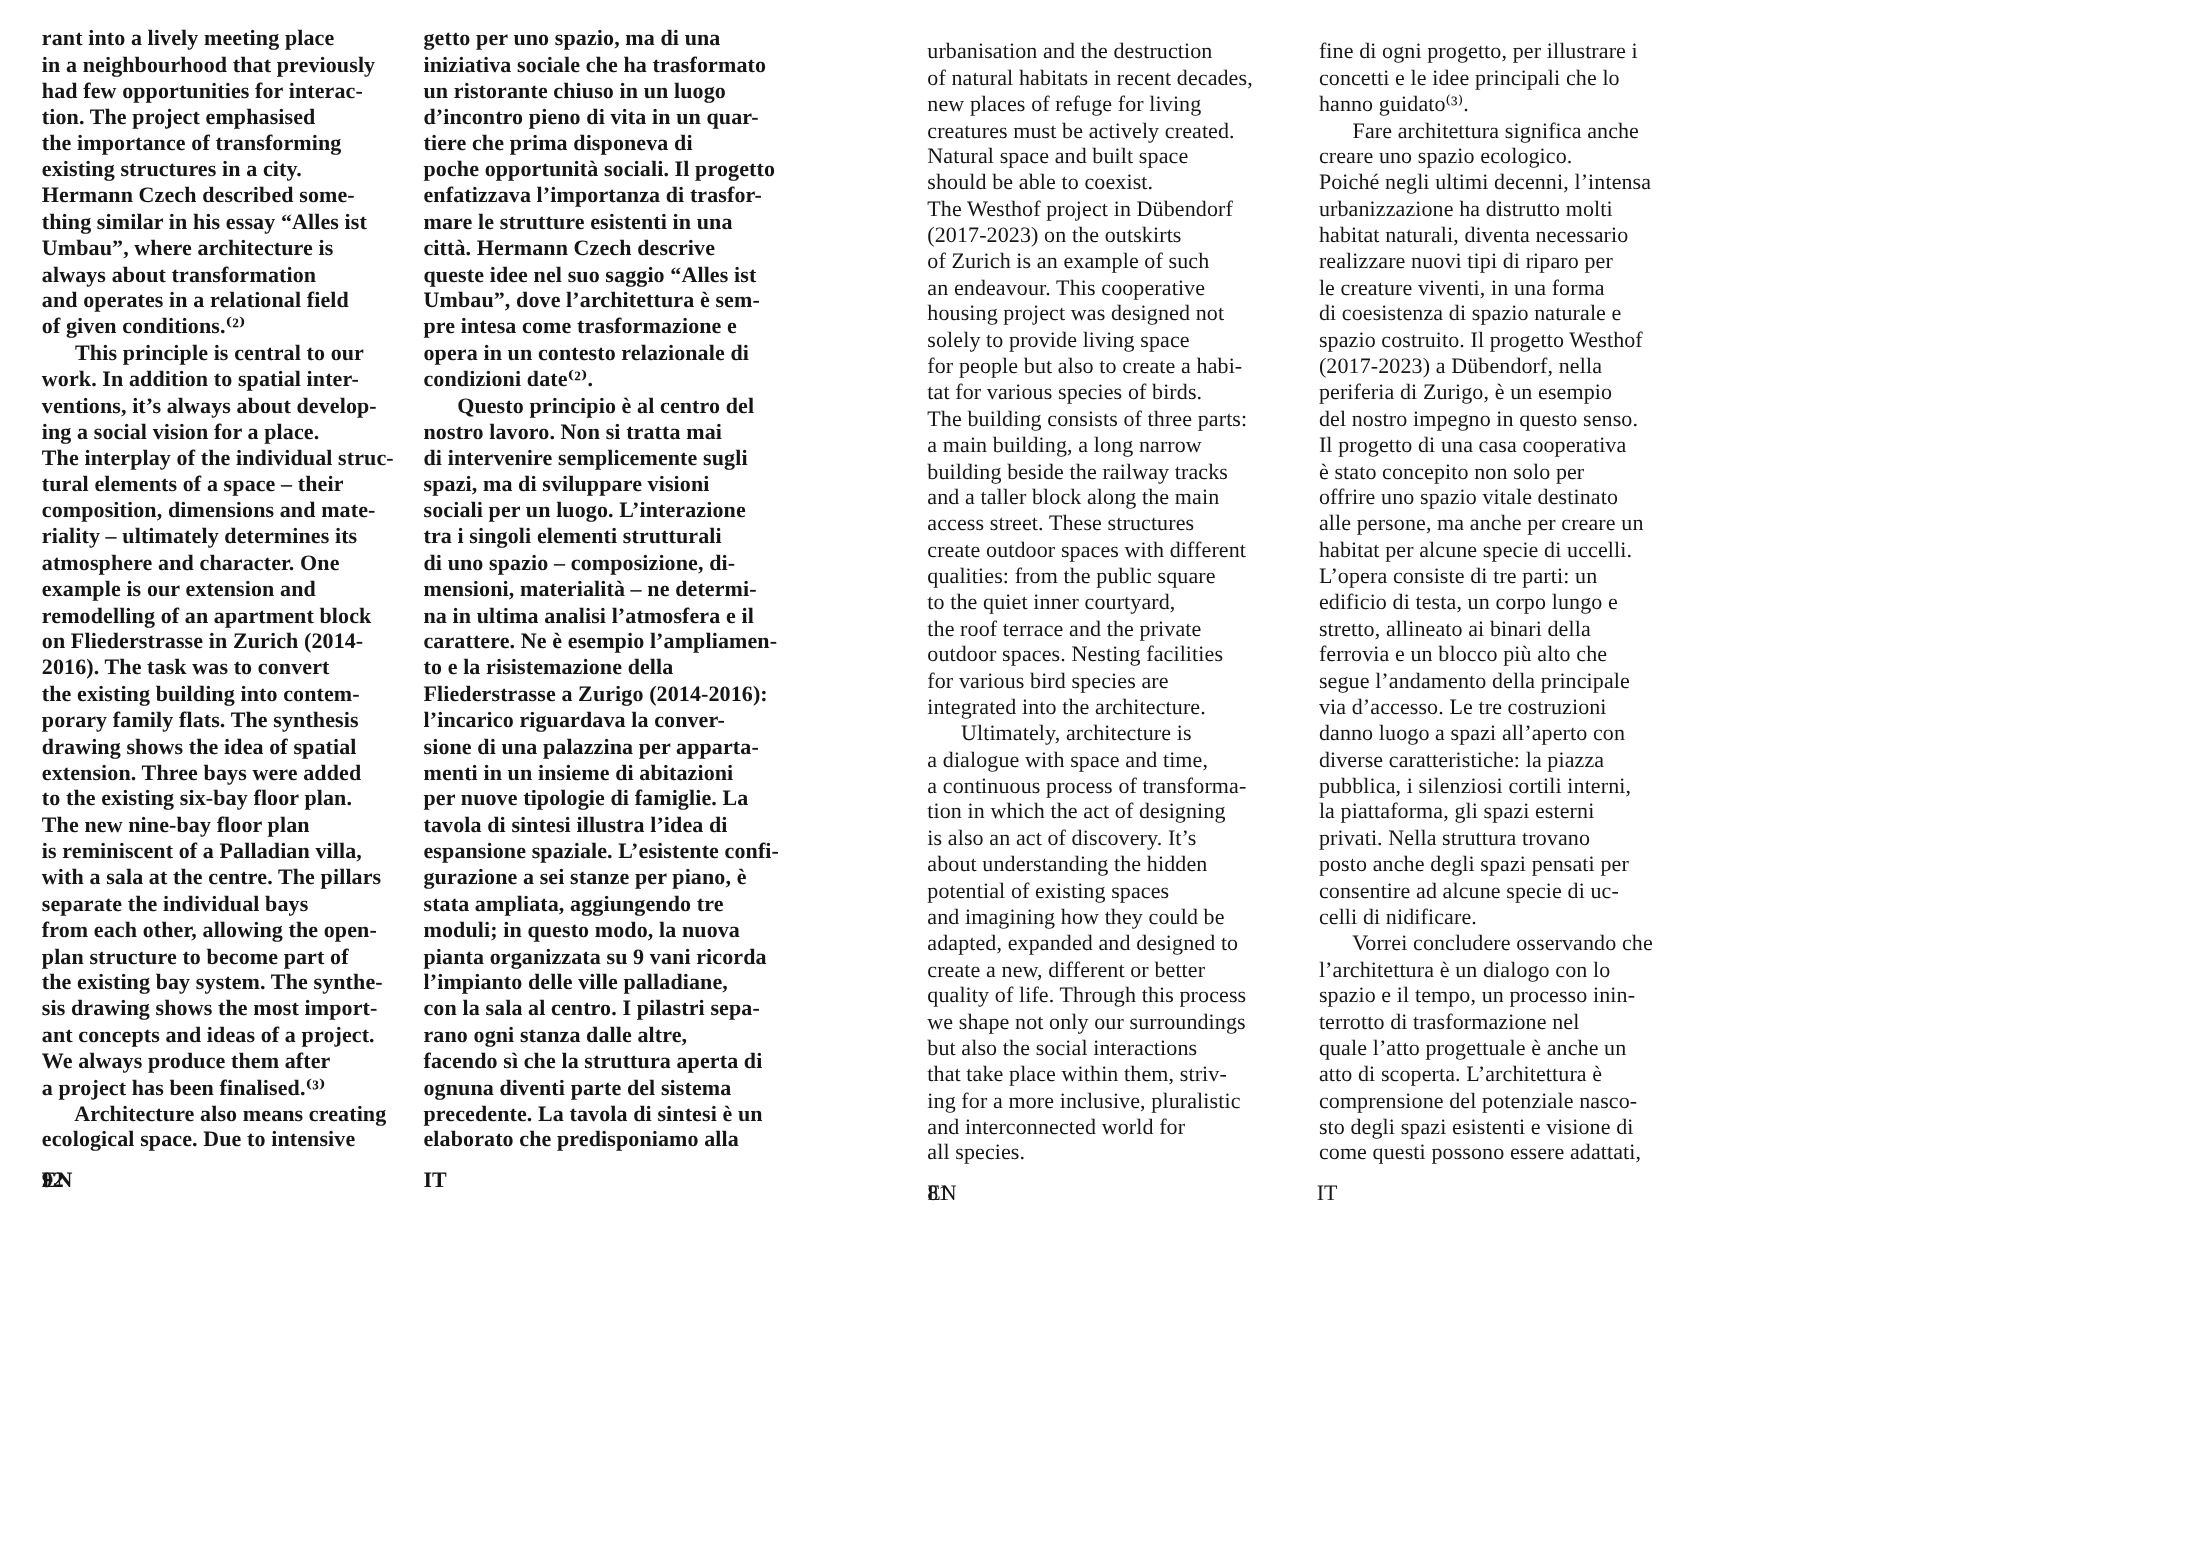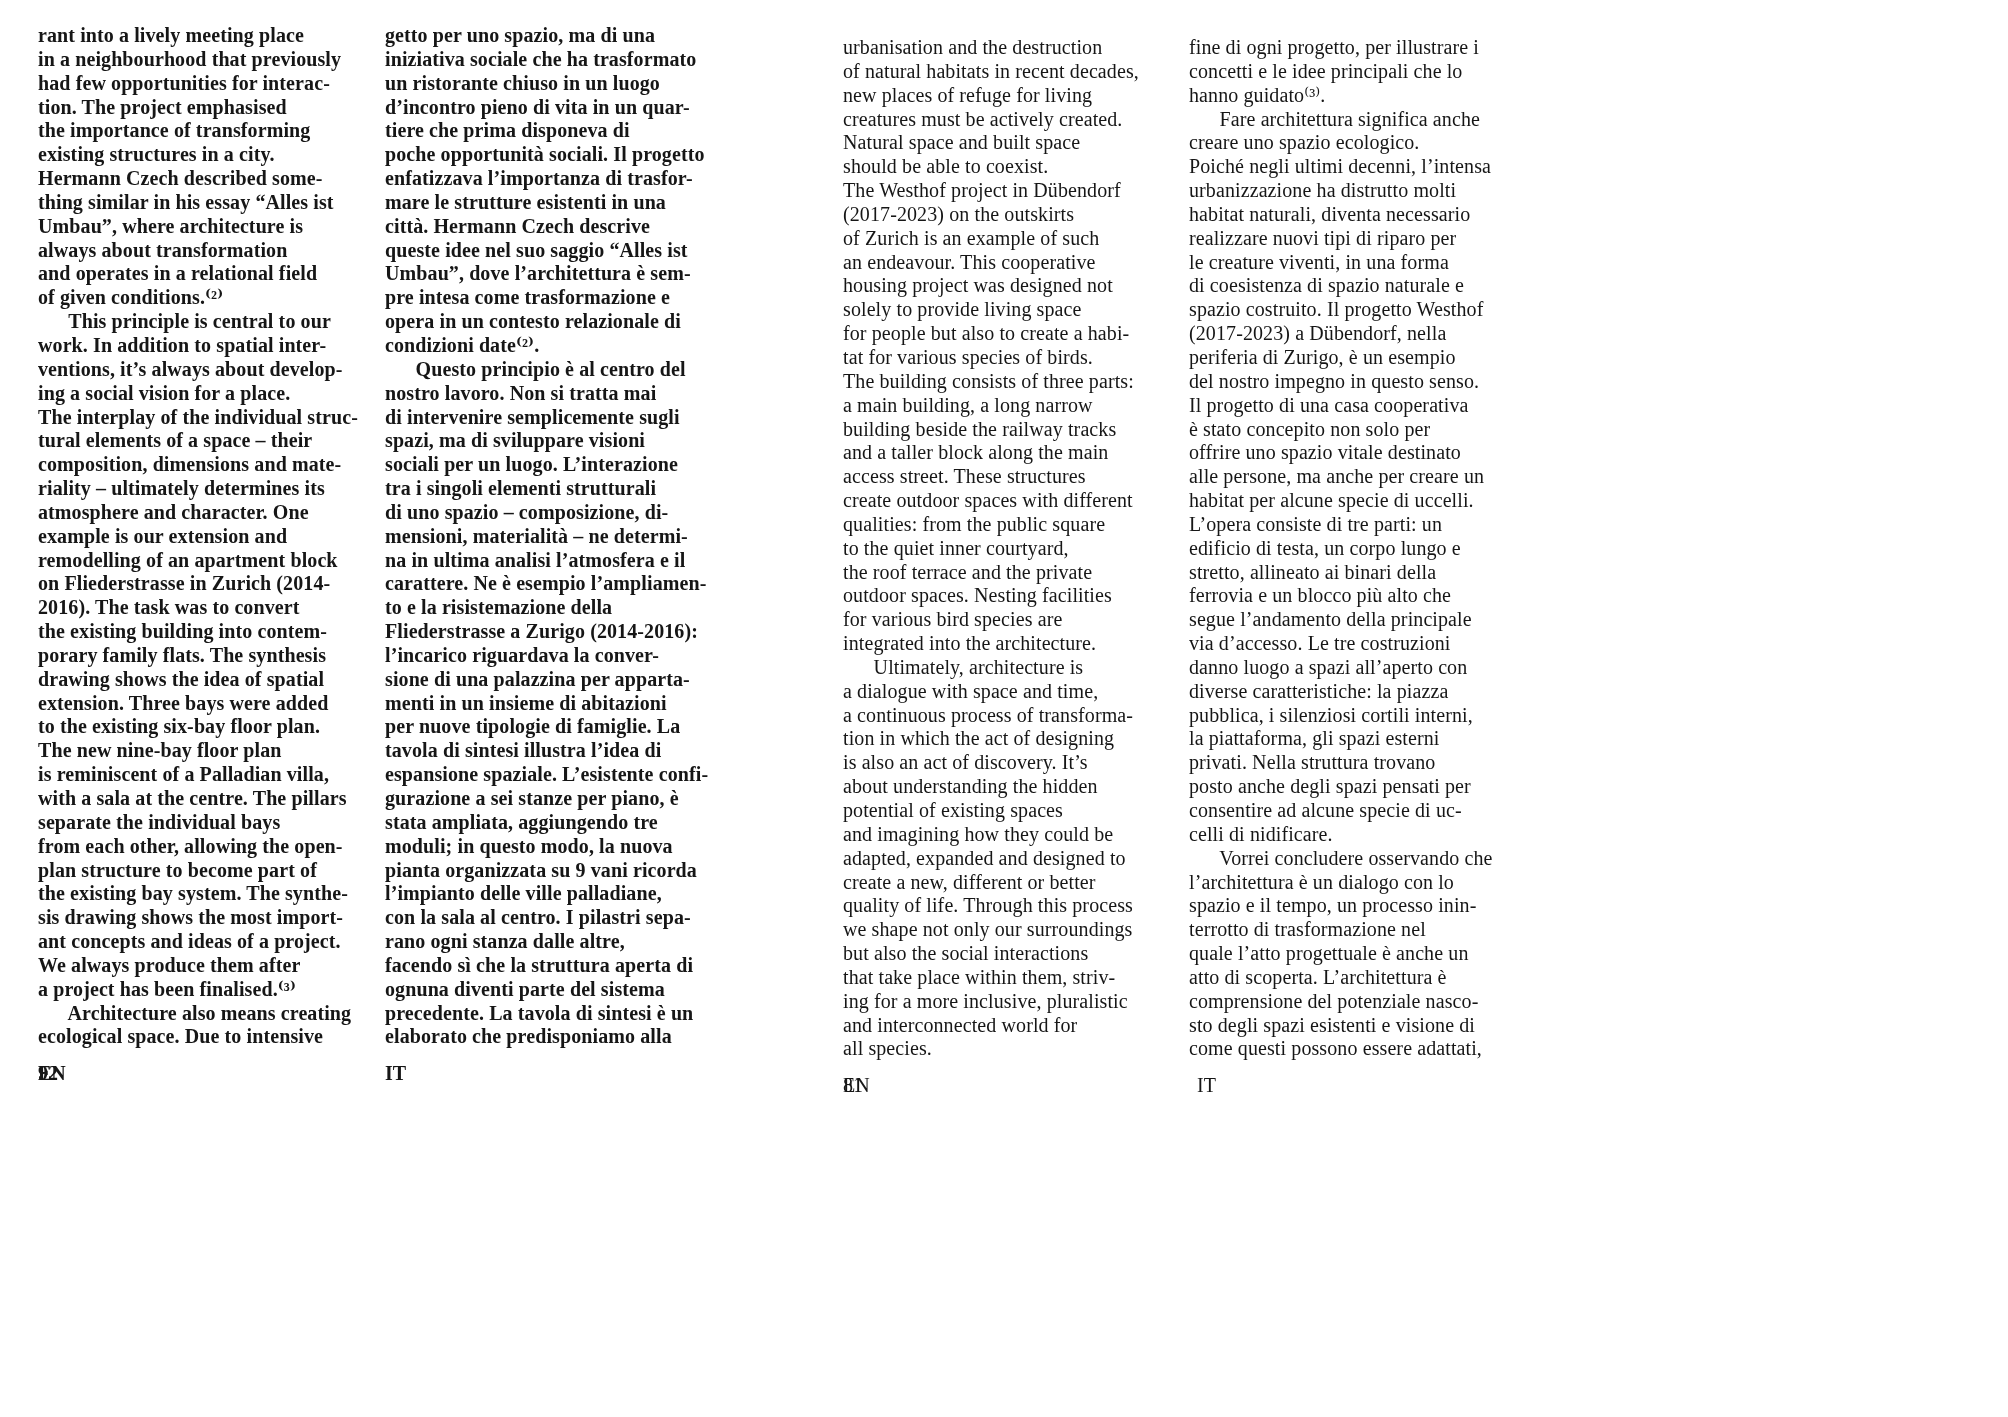--- a/index.html
+++ b/index.html
@@ -28,21 +28,21 @@
 
   .col {
     position: absolute;
     top: 24px;
     white-space: pre;
     letter-spacing: 0.1px;
   }
   .page-left  .col-a { left: 0px;   width: 347px; }
   .page-left  .col-b { left: 347px; width: 355px; }
   .page-right .col-a { left: 0px;   width: 354px; }
-  .page-right .col-b { left: 346px; width: 352px; }
+  .page-right .col-b { left: 356px; width: 352px; }
 
   .pagenum {
     position: absolute;
     top: 1062px;
     left: 0;
   }
   .lang-label {
     position: absolute;
     top: 1062px;
     text-align: left;

